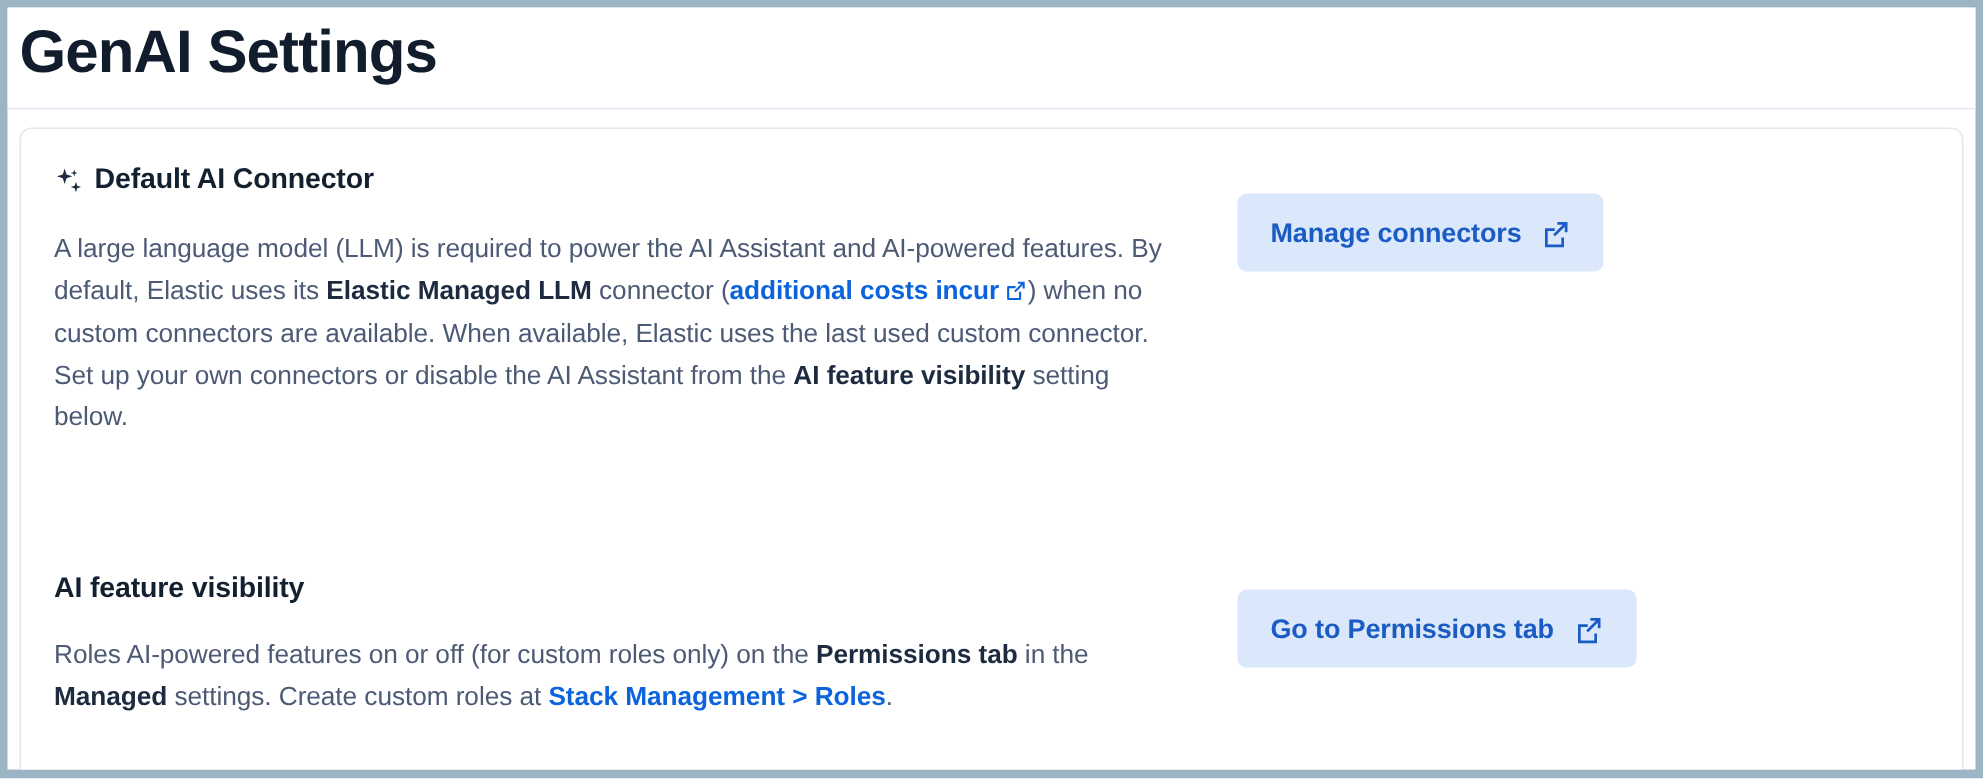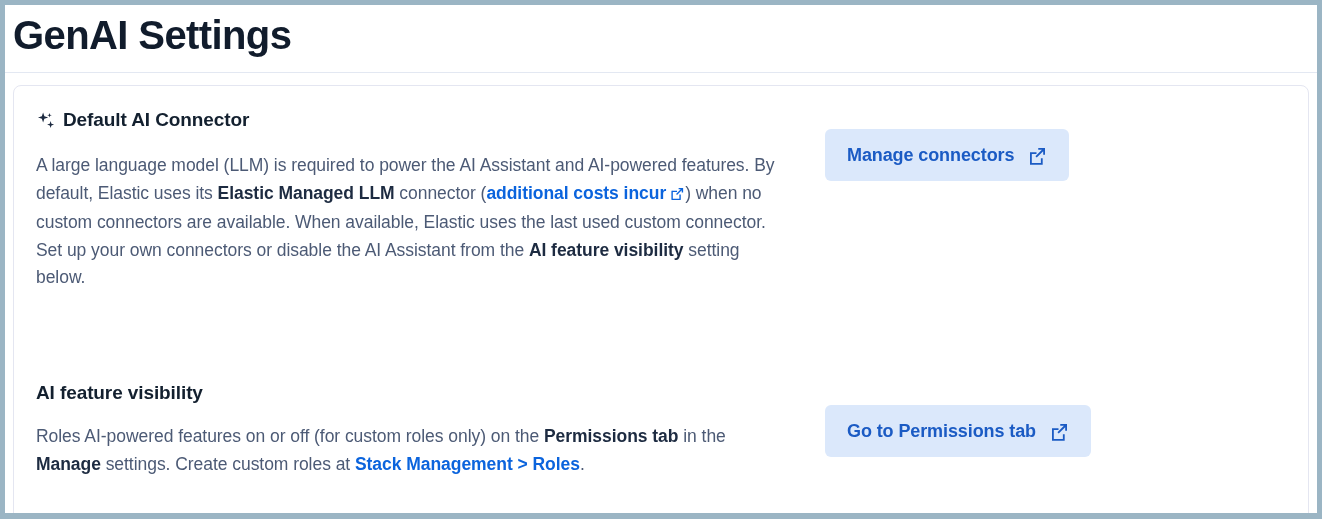--- a/index.html
+++ b/index.html
@@ -173,21 +173,21 @@
   #section-connector .section-body {
     margin-top: 20px;
   }
   #section-visibility .section-body {
     margin-top: 18px;
   }
   #section-connector .section-right {
     top: 21px;
   }
   #section-visibility .section-right {
-    top: 24px;
+    top: 12px;
     border-radius: 16px;
   }
 </style>
 </head>
 <body>
 
 <div id="viewport">
 
   <div id="page-header">
     <div id="page-title">GenAI Settings</div>
@@ -240,21 +240,21 @@
 
     <div class="card-section" id="section-visibility">
       <div class="section-inner">
 
         <div class="section-left">
           <div class="section-heading plain">
             <span>AI feature visibility</span>
           </div>
 
           <p class="section-body">
-            <span>Roles AI-powered features on or off (for custom roles only) on the </span><b>Permissions tab</b><span> in the </span><b>Manage</b><span> settings. Create custom roles at </span><a href="#" class="inline-link">Stack Management &gt; Roles</a><span>.</span>
+            <span>Roles AI-powered features on or off (for custom roles only) on the </span><b>Permissions tab</b><span> in the </span><b>Managed</b><span> settings. Create custom roles at </span><a href="#" class="inline-link">Stack Management &gt; Roles</a><span>.</span>
           </p>
         </div>
 
         <div class="section-right">
           <button class="action-button">
             <span>Go to Permissions tab</span>
             <span class="btn-ext-ico">
               <svg width="20" height="20" viewBox="0 0 16 16" aria-hidden="true">
                 <path d="M2.4 4.9 h5.2 v1.45 h-3.75 v7.25 h7.25 v-3.75 h1.45 v5.2 h-10.15 z" fill="#1b5bc4"></path>
                 <path d="M9.0 1.6 h5.4 v5.4 h-1.45 v-2.9 l-5.15 5.15 l-1.05 -1.05 l5.15 -5.15 h-2.9 z" fill="#1b5bc4"></path>

